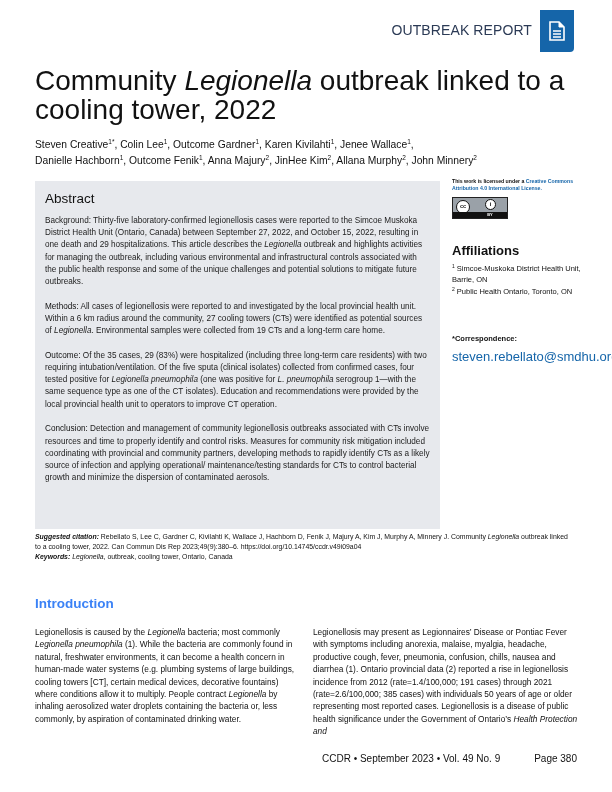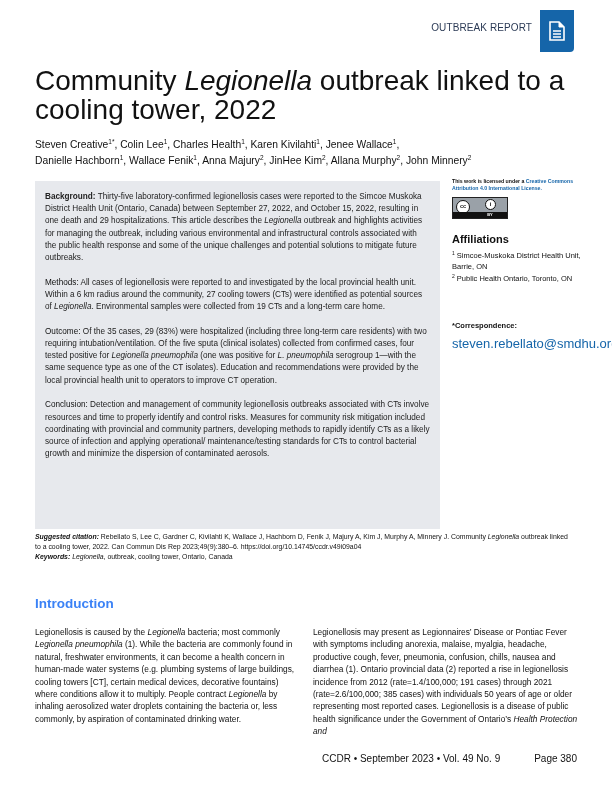--- a/index.html
+++ b/index.html
@@ -1,21 +1,21 @@
 <!DOCTYPE html>
 <html><head>
   <meta charset="utf-8">
   <style>
     * { margin: 0; padding: 0; box-sizing: border-box; }
     html, body { width: 612px; height: 792px; background: #ffffff; overflow: hidden; }
     body { position: relative; font-family: "Liberation Sans", sans-serif; color: #111; }
 
     .header-label {
       position: absolute; right: 80px; top: 22px;
-      font-size: 10px; color: #2b3a55; letter-spacing: 0.1px;
+      font-size: 14px; color: #2b3a55; letter-spacing: 0.1px;
     }
     .header-icon {
       position: absolute; left: 540px; top: 10px; width: 34px; height: 42px;
       background: #1565a9; border-bottom-right-radius: 4px;
       display: flex; align-items: center; justify-content: center;
     }
 
     .title {
       position: absolute; left: 35px; top: 66px; width: 540px;
       font-size: 28px; line-height: 29px; color: #111; font-weight: normal;
@@ -28,37 +28,37 @@
     }
     .authors sup { font-size: 6.5px; vertical-align: super; line-height: 0; }
 
     .abstract-box {
       position: absolute; left: 35px; top: 181px; width: 405px; height: 348px;
       background: #e7e9ed;
       padding: 10px 10px 0 10px;
     }
     .abstract-title { font-size: 13.5px; color: #111; margin-bottom: 9px; margin-top: 0px; }
     .abs-p { font-size: 8.2px; line-height: 12.2px; color: #222; margin-bottom: 12.5px; }
-    .abs-p b { font-weight: bold; }
+    .abs-p b { font-weight: normal; }
     .abs-p .lbl { font-weight: normal; color: #111; }
 
     .sidebar {
       position: absolute; left: 452px; top: 178px; width: 135px;
     }
     .license { font-size: 5.2px; line-height: 6.5px; color: #111; font-weight: bold; }
     .license .link { color: #1565a9; }
     .cc-badge {
       margin-top: 6px; width: 56px; height: 22px; border: 1px solid #222;
       background: #9aa1a8; position: relative;
     }
     .cc-badge .bar { position: absolute; left: 0; right: 0; bottom: 0; height: 6px; background: #111; color: #fff; font-size: 4px; text-align: center; line-height: 6px; font-weight: bold; padding-left: 20px; }
     .cc-circle { position: absolute; left: 3px; top: 2px; width: 14px; height: 14px; border-radius: 50%; background: #fff; border: 1.5px solid #111; font-size: 5.5px; font-weight: bold; text-align: center; line-height: 11px; }
     .by-circle { position: absolute; left: 32px; top: 1px; width: 11px; height: 11px; border-radius: 50%; background: #fff; border: 1px solid #111; font-size: 6px; text-align: center; line-height: 9px; font-weight: bold; }
 
-    .aff-title { margin-top: 14px; font-size: 11px; font-weight: bold; color: #111; }
+    .aff-title { margin-top: 24px; font-size: 13px; font-weight: bold; color: #111; }
     .aff { font-size: 7.5px; line-height: 10.5px; color: #111; margin-top: 6px; }
     .aff sup { font-size: 5px; vertical-align: super; line-height: 0; }
     .corr-title { margin-top: 36px; font-size: 7.5px; font-weight: bold; color: #111; }
     .corr-email { font-size: 13px; color: #1565a9; margin-top: 6px; }
 
     .citation {
       position: absolute; left: 35px; top: 532px; width: 540px;
       font-size: 6.9px; line-height: 10px; color: #111;
     }
     .citation b { font-weight: bold; font-style: italic; }
@@ -93,32 +93,33 @@
   </svg>
 </div>
 
 <h1 class="title">
   <span>Community </span><em>Legionella</em><span> outbreak linked to a cooling tower, 2022</span>
 </h1>
 
 <div class="authors">
   <span>Steven Creative</span><sup>1*</sup>,
   <span>Colin Lee</span><sup>1</sup>,
-  <span>Charles Health</span><sup>1</sup>,
+  <span>Outcome Gardner</span><sup>1</sup>,
   <span>Karen Kivilahti</span><sup>1</sup>,
   <span>Jenee Wallace</span><sup>1</sup>,<br>
   <span>Danielle Hachborn</span><sup>1</sup>,
-  <span>Wallace Fenik</span><sup>1</sup>,
+  <span>Outcome Fenik</span><sup>1</sup>,
   <span>Anna Majury</span><sup>2</sup>,
   <span>JinHee Kim</span><sup>2</sup>,
   <span>Allana Murphy</span><sup>2</sup>,
   <span>John Minnery</span><sup>2</sup>
 </div>
 
 <div class="abstract-box">
+  <div class="abstract-title">Abstract</div>
   <p class="abs-p">
     <b>Background:</b><span> Thirty-five laboratory-confirmed legionellosis cases were reported to the Simcoe Muskoka District Health Unit (Ontario, Canada) between September 27, 2022, and October 15, 2022, resulting in one death and 29 hospitalizations. This article describes the </span><em>Legionella</em><span> outbreak and highlights activities for managing the outbreak, including various environmental and infrastructural controls associated with the public health response and some of the unique challenges and potential solutions to mitigate future outbreaks.</span>
   </p>
   <p class="abs-p">
     <span class="lbl">Methods:</span><span> All cases of legionellosis were reported to and investigated by the local provincial health unit. Within a 6 km radius around the community, 27 cooling towers (CTs) were identified as potential sources of </span><em>Legionella</em><span>. Environmental samples were collected from 19 CTs and a long-term care home.</span>
   </p>
   <p class="abs-p">
     <span class="lbl">Outcome:</span><span> Of the 35 cases, 29 (83%) were hospitalized (including three long-term care residents) with two requiring intubation/ventilation. Of the five sputa (clinical isolates) collected from confirmed cases, four tested positive for </span><em>Legionella pneumophila</em><span> (one was positive for </span><em>L. pneumophila</em><span> serogroup 1—with the same sequence type as one of the CT isolates). Education and recommendations were provided by the local provincial health unit to operators to improve CT operation.</span>
   </p>
   <p class="abs-p">

